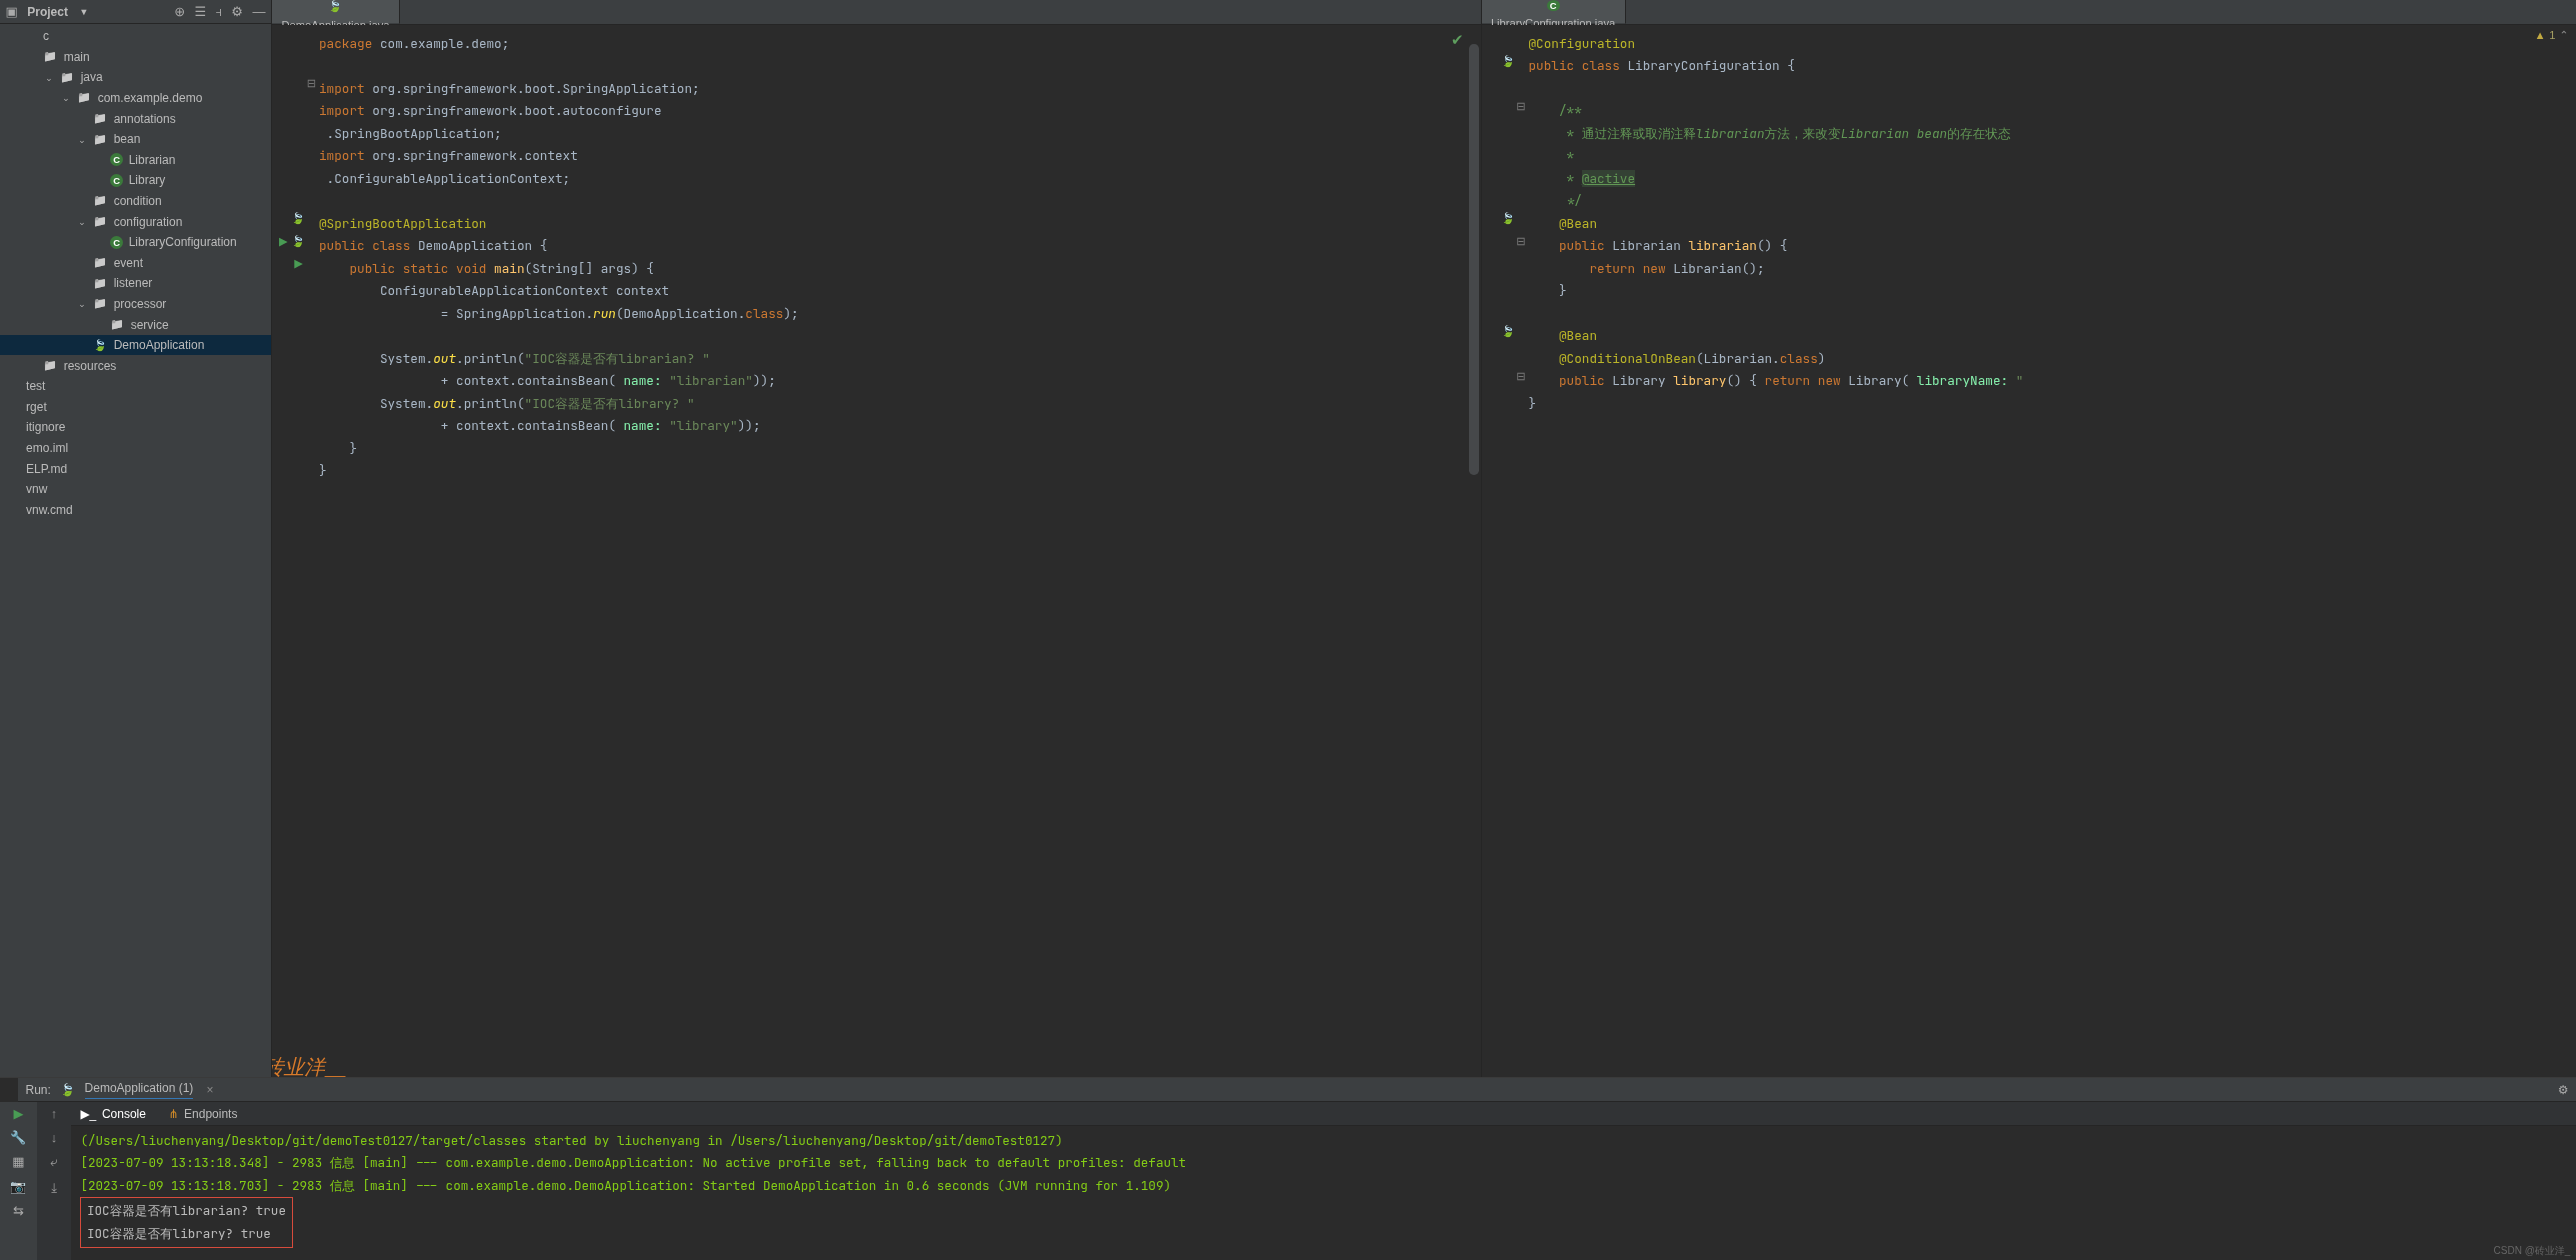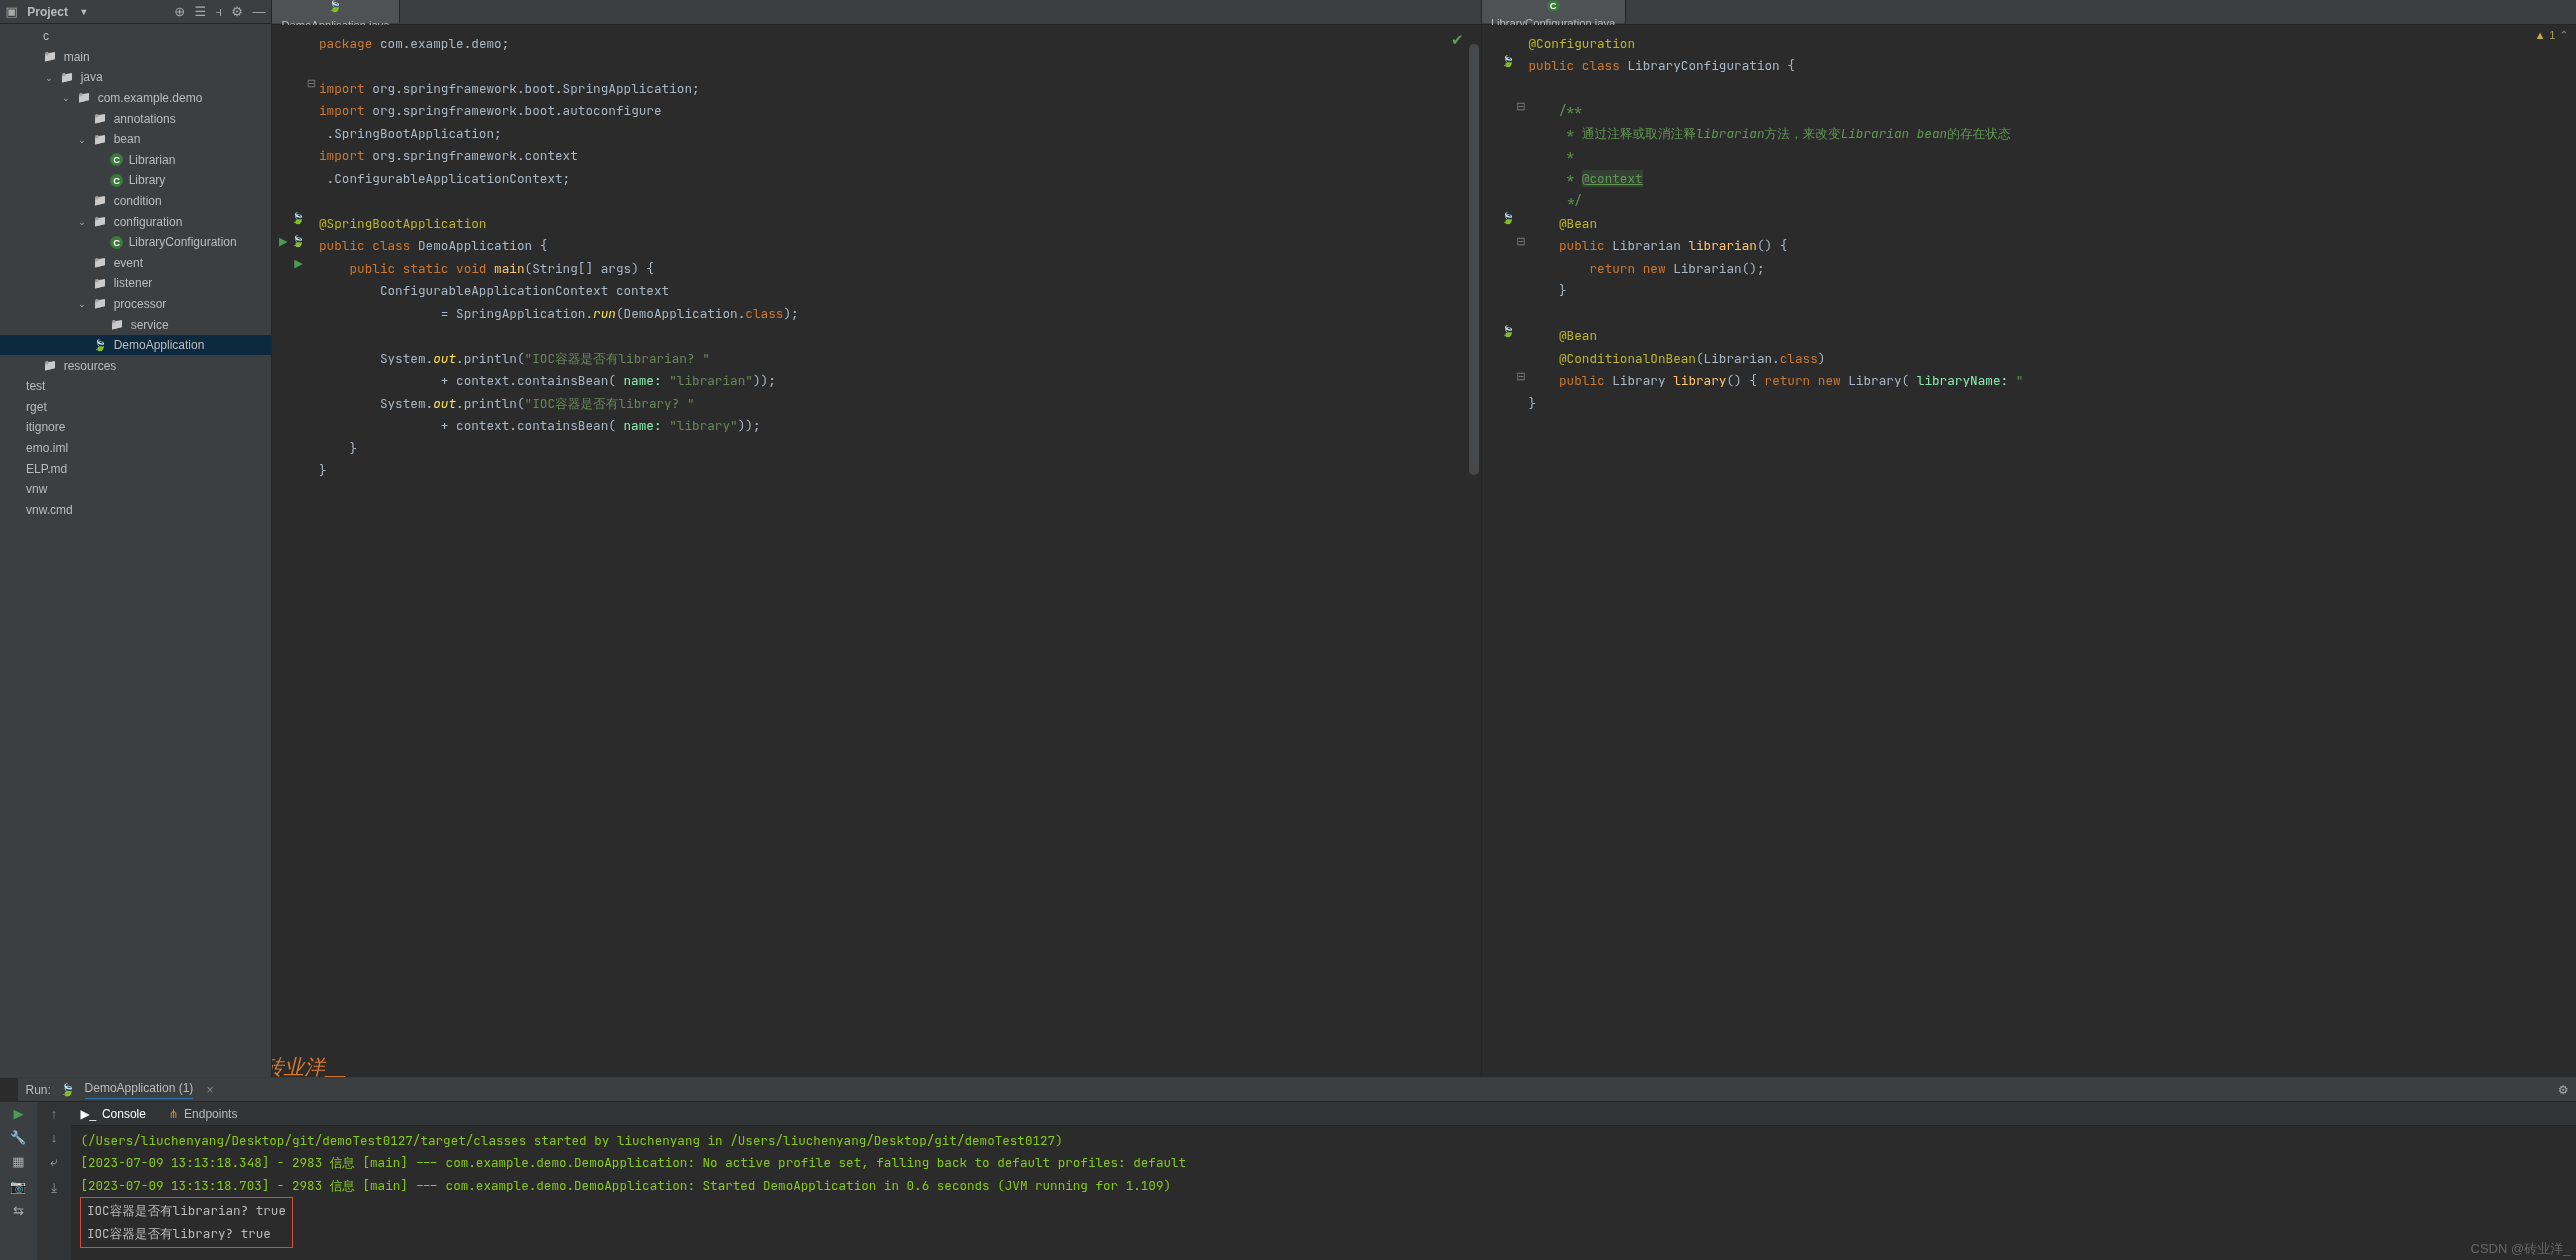--- a/index.html
+++ b/index.html
@@ -136,21 +136,21 @@
   #console .hilite-box{
     border:1.4px solid #d74b3c; padding:1.9px 5.6px; display:inline-block;
   }
 
   
   .watermark{
     position:absolute; color:#d87a2a; font-style:italic; font-family:"Segoe Script",cursive;
     font-size:20.6px; pointer-events:none;
   }
   .wm-footer{
-    position:fixed; bottom:1.9px; right:5.6px; font-size:13px; color:#666;
+    position:fixed; bottom:1.9px; right:5.6px; font-size:10px; color:#666;
   }
 </style>
 </head>
 <body>
 
 <div id="top-area" class="row">
 
   <div id="sidebar">
     <div id="sidebar-header">
       <span class="ic">▣</span>
@@ -369,21 +369,21 @@
           <span class="tri">▲</span>
           <span>1</span>
           <span style="color:#888">⌃</span>
         </div>
         <pre class="code" id="code2"><span class="ann">@Configuration</span>
 <span class="kw">public class</span> <span class="type">LibraryConfiguration</span> {
 
     <span class="cmtdoc">/**</span>
     <span class="cmtdoc"> * 通过注释或取消注释<i>librarian</i>方法，来改变<i>Librarian bean</i>的存在状态</span>
     <span class="cmtdoc"> *</span>
-    <span class="cmtdoc"> * <span class="doctag">@context</span></span>
+    <span class="cmtdoc"> * <span class="doctag">@active</span></span>
     <span class="cmtdoc"> */</span>
     <span class="ann">@Bean</span>
     <span class="kw">public</span> Librarian <span class="fn">librarian</span>() {
         <span class="kw">return new</span> Librarian();
     }
 
     <span class="ann">@Bean</span>
     <span class="ann">@ConditionalOnBean</span>(Librarian.<span class="kw">class</span>)
     <span class="kw">public</span> Library <span class="fn">library</span>() { <span class="kw">return new</span> Library( <span class="hint">libraryName: </span><span class="str">"</span>
 }

